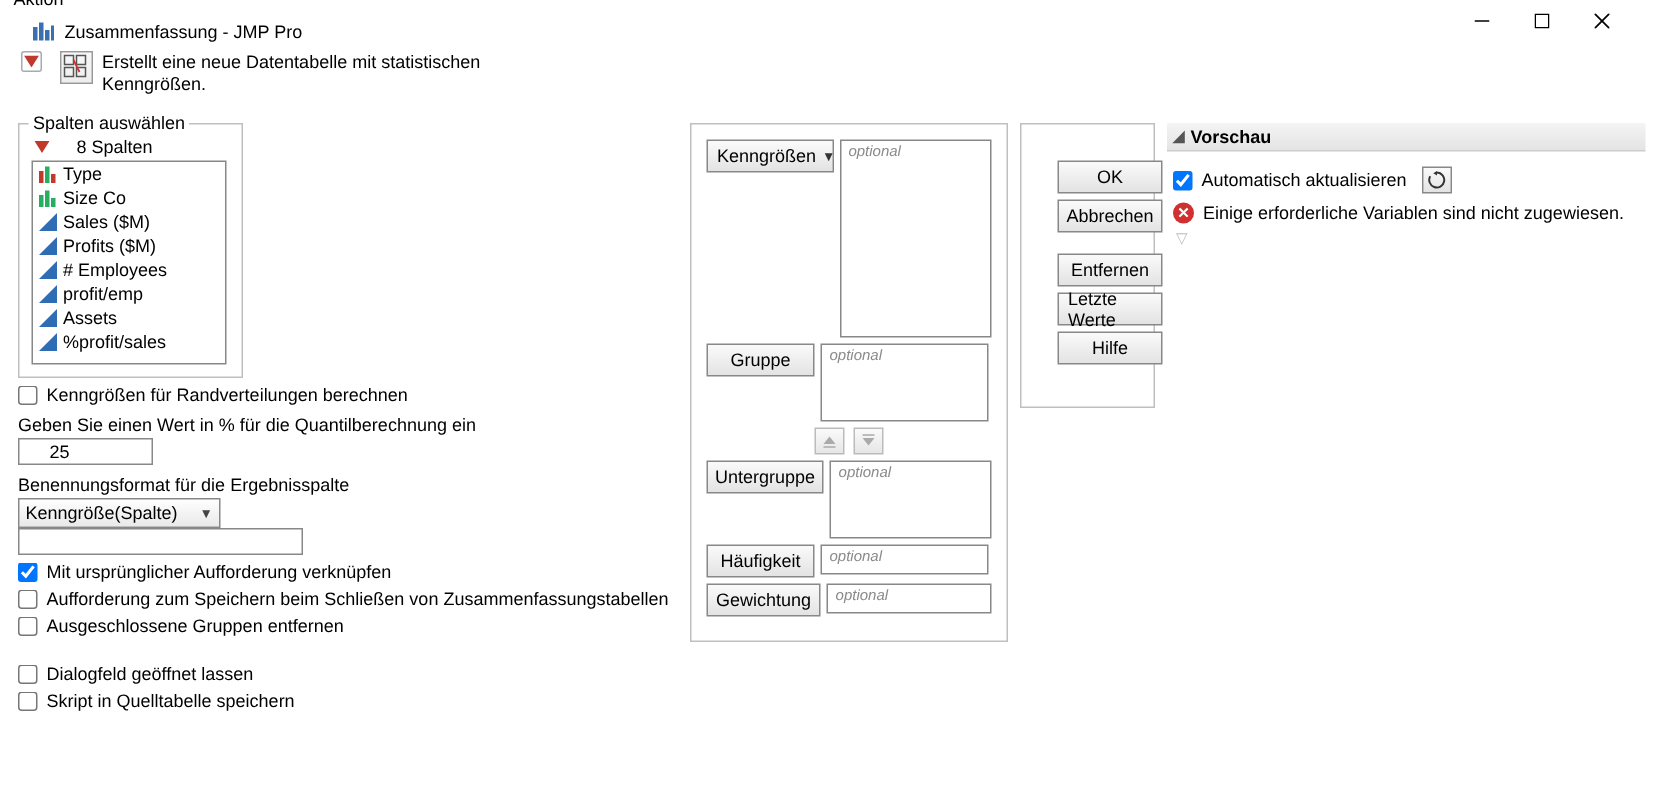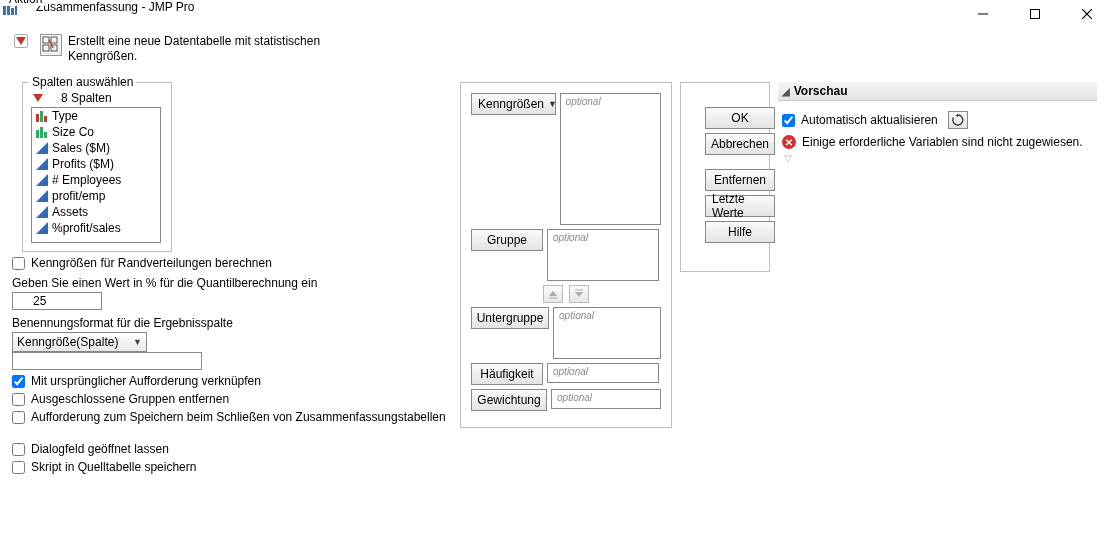--- a/index.html
+++ b/index.html
@@ -8,24 +8,23 @@
     font-family: "Segoe UI", Arial, sans-serif;
     font-size: 12px;
     background: #fff;
     color: #000;
     width: 1109px;
     height: 538px;
     overflow: hidden;
   }
   .titlebar {
     display: flex;
-    align-items: flex-start;
+    align-items: flex-end;
     height: 28px;
-    padding: 0 2px;
-    gap: 12px;
+    padding: 0 21px;
   }
   .titlebar .app-icon {
     width: 16px; height: 16px;
     margin-right: 6px;
   }
   .titlebar .title { flex: 0 0 auto; }
   .titlebar .spacer { flex: 1; }
   .winbtn {
     width: 40px; height: 28px;
     display: flex; align-items: center; justify-content: center;
@@ -251,21 +250,21 @@
       <rect x="9" y="9" width="6" height="6" fill="none" stroke="#555"></rect>
       <path d="M7 4 L11 12" stroke="#c33" stroke-width="1.2"></path>
     </svg>
   </span>
   <span style="max-width:260px; line-height:1.25;">Erstellt eine neue Datentabelle mit statistischen Kenngrößen.</span>
 </div>
 
 <div class="content">
 
   <div class="left-col">
-    <div class="fieldset" style="width:150px;margin-left:10px;">
+    <div class="fieldset" style="width:150px;">
       <span class="fieldset-label">Spalten auswählen</span>
       <div class="col-list-header">
         <span class="red-tri" style="border:none;">
           <svg width="10" height="8">
               <polygon points="0,0 10,0 5,8" fill="#c0392b"></polygon>
             </svg>
         </span>
         <span>8 Spalten</span>
       </div>
       <div class="col-list" id="col-list">
@@ -339,25 +338,25 @@
     </div>
 
     <input class="text-input" style="width: 190px;" value="">
 
     <div class="check-row">
       <input type="checkbox" checked="" style="">
       <span>Mit ursprünglicher Aufforderung verknüpfen</span>
     </div>
     <div class="check-row">
       <input type="checkbox" style="">
+      <span>Aufforderung zum Speichern beim Schließen von Zusammenfassungstabellen</span>
+    </div>
+    <div class="check-row">
+      <input type="checkbox" style="">
       <span>Ausgeschlossene Gruppen entfernen</span>
-    </div>
-    <div class="check-row">
-      <input type="checkbox" style="">
-      <span>Aufforderung zum Speichern beim Schließen von Zusammenfassungstabellen</span>
     </div>
 
     <div style="height:10px;"></div>
 
     <div class="check-row">
       <input type="checkbox" style="">
       <span>Dialogfeld geöffnet lassen</span>
     </div>
     <div class="check-row">
       <input type="checkbox" style="">

